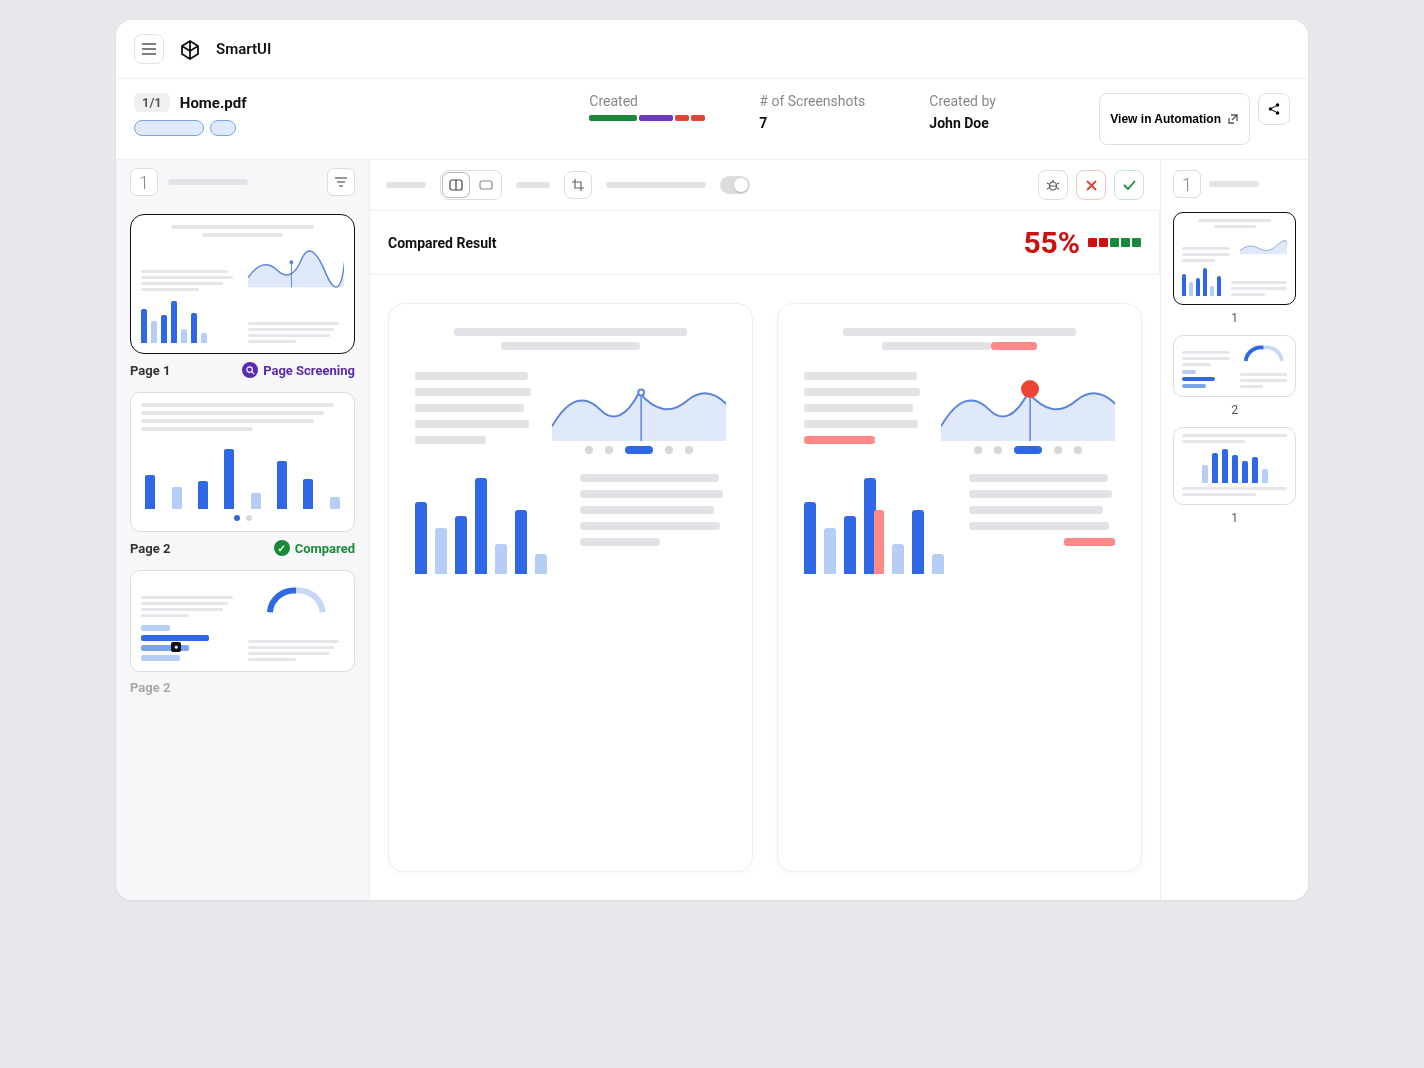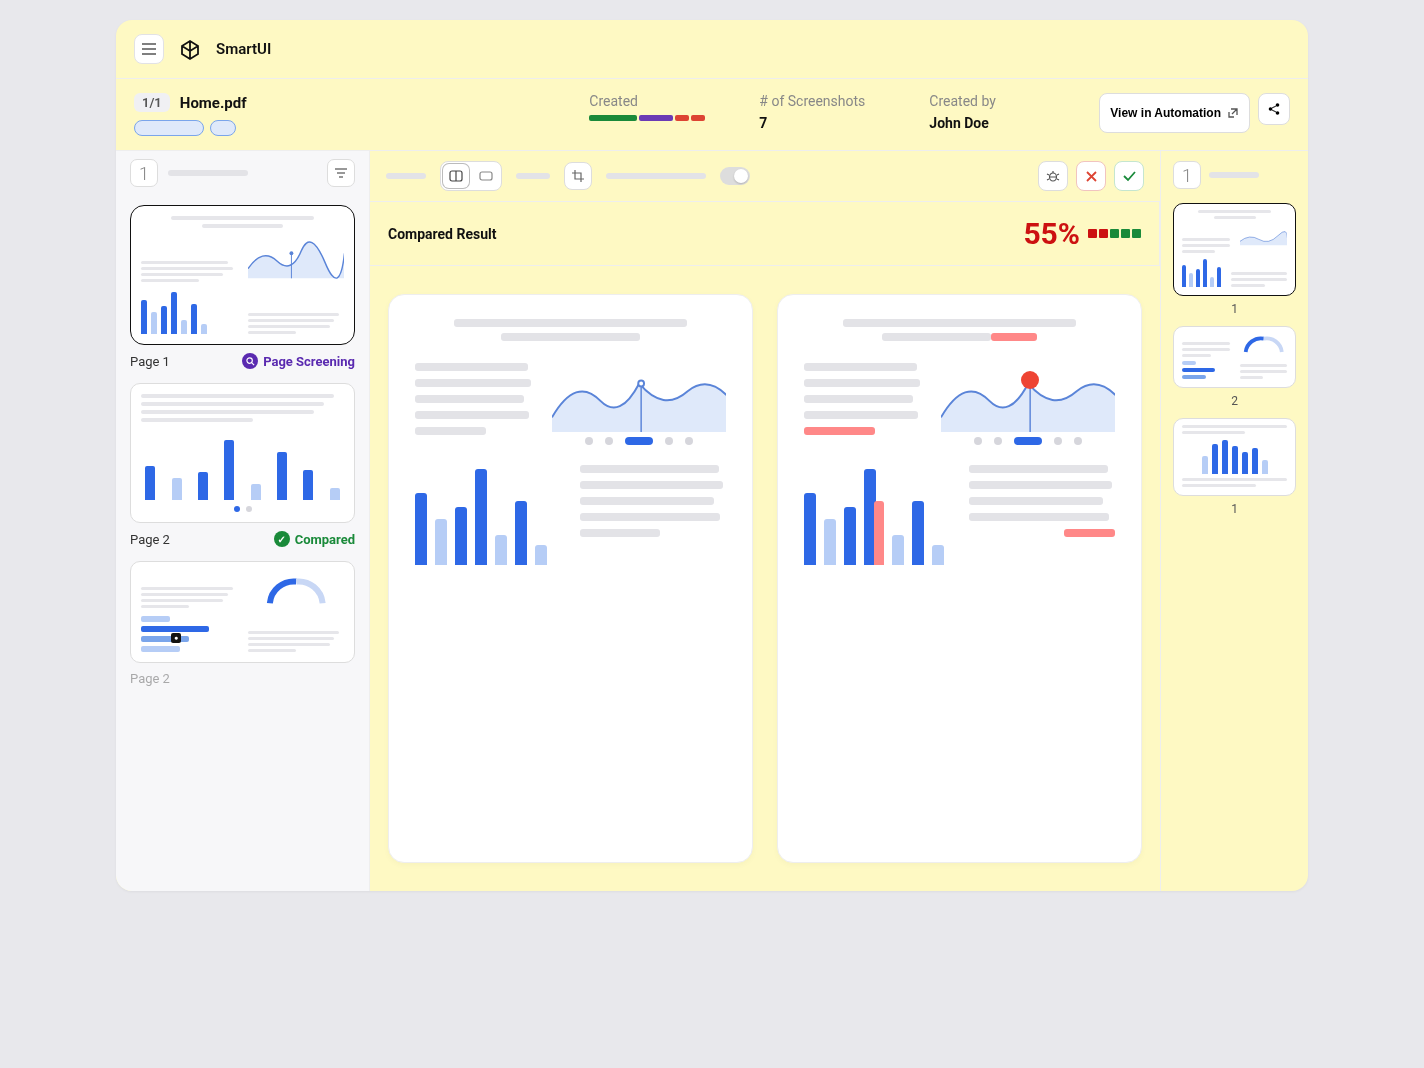--- a/index.html
+++ b/index.html
@@ -1,17 +1,17 @@
 <!DOCTYPE html>
 <html><head>
 <meta charset="utf-8">
 <style>
 * { box-sizing: border-box; margin: 0; padding: 0; }
 body { font-family: -apple-system, BlinkMacSystemFont, "Segoe UI", Roboto, sans-serif; background: #e8e8ec; padding: 20px 40px; color: #111; }
-.app { background: #fef9c3; border-radius: 16px; overflow: hidden; width: 100%; max-width: 1192px; margin: 0 auto; box-shadow: 0 1px 3px rgba(0,0,0,0.05); }
+.app { background: #ffffff; border-radius: 16px; overflow: hidden; width: 100%; max-width: 1192px; margin: 0 auto; box-shadow: 0 1px 3px rgba(0,0,0,0.05); }
 .topbar { display: flex; align-items: center; padding: 14px 18px; border-bottom: 1px solid #eee; gap: 14px; }
 .icon-btn { width: 30px; height: 30px; border: 1px solid #e2e2e5; border-radius: 8px; background: #fff; display: flex; align-items: center; justify-content: center; cursor: pointer; }
 .brand { font-weight: 600; font-size: 15px; }
 .meta-row { display: flex; align-items: flex-start; padding: 14px 18px; border-bottom: 1px solid #eee; gap: 40px; }
 .file-block { flex: 1; }
 .file-title-row { display: flex; align-items: center; gap: 10px; margin-bottom: 8px; }
 .counter-pill { background: #f0f0f3; border-radius: 6px; padding: 2px 8px; font-size: 13px; font-weight: 600; color: #555; }
 .file-title { font-weight: 700; font-size: 15px; }
 .tag-pills { display: flex; gap: 6px; }
 .tag-pill { height: 16px; border: 1.5px solid #7aa5eb; border-radius: 10px; background: #dfe9fa; }
@@ -19,39 +19,39 @@
 .tag-pill.short { width: 26px; }
 .meta-col { min-width: 130px; }
 .meta-label { color: #888; font-size: 14px; margin-bottom: 6px; }
 .meta-value { font-weight: 700; font-size: 14px; }
 .status-bar { display: flex; gap: 2px; align-items: center; margin-top: 2px; }
 .status-seg { height: 6px; border-radius: 2px; }
 .seg-green { background: #1a8a3a; }
 .seg-purple { background: #6a3bb5; }
 .seg-red { background: #d43; }
 .actions { margin-left: auto; display: flex; gap: 8px; align-items: flex-start; }
-.action-btn { border: 1px solid #ddd; border-radius: 8px; padding: 12px 10px; font-size: 12px; font-weight: 600; background: #fff; display: flex; align-items: center; gap: 6px; cursor: pointer; }
+.action-btn { border: 1px solid #ddd; border-radius: 8px; padding: 18px 10px; font-size: 12px; font-weight: 600; background: #fff; display: flex; align-items: center; gap: 6px; cursor: pointer; }
 .small-sq { width: 32px; height: 32px; border: 1px solid #ddd; border-radius: 8px; background: #fff; display: flex; align-items: center; justify-content: center; cursor: pointer; }
 
 
 .main { display: flex; min-height: 740px; }
 .left-col { width: 254px; background: #f7f7f9; border-right: 1px solid #eee; display: flex; flex-direction: column; }
 .left-header { display: flex; align-items: center; gap: 10px; padding: 12px 16px; border-bottom: 1px solid #eee; }
 .left-header-icon { width: 18px; height: 18px; border: 1.5px solid #555; border-radius: 3px; position: relative; }
 .left-header-icon::before { content: ""; position: absolute; left: 5px; top: 1px; bottom: 1px; width: 1.5px; background: #555; }
 .left-title { font-weight: 700; font-size: 14px; }
 .left-sub { display: flex; align-items: center; padding: 8px 14px; gap: 10px; }
 .page-num-box { width: 28px; height: 28px; border: 1px solid #ddd; border-radius: 7px; display: flex; align-items: center; justify-content: center; font-size: 18px; font-weight: 300; color: #888; background:#fff;}
 .placeholder-line { height: 6px; background: #e3e3e7; border-radius: 3px; }
 .filter-btn { margin-left: auto; width: 28px; height: 28px; border: 1px solid #ddd; border-radius: 7px; display: flex; align-items: center; justify-content: center; background:#fff; cursor:pointer;}
 .thumb-list { padding: 10px 14px; overflow: hidden; }
 .thumb { background: #fff; border: 1px solid #ddd; border-radius: 10px; padding: 10px; margin-bottom: 8px; }
 .thumb.active { border: 1.5px solid #111; border-radius: 14px; }
 .thumb-meta { display: flex; justify-content: space-between; align-items: center; margin: 6px 0 14px; font-size: 13px; }
-.thumb-label { font-weight: 400; color: #333; text-align: center; }
+.thumb-label { font-weight: 700; color: #333; text-align: center; }
 .status-tag { font-weight: 700; font-size: 13px; display: flex; align-items: center; gap: 5px; }
 .status-screening { color: #5a2ab0; }
 .status-approved { color: #1a8a3a; }
 .status-icon-circle { width: 16px; height: 16px; border-radius: 50%; display: flex; align-items: center; justify-content: center; font-size: 10px; color: #fff; }
 .ic-purple { background: #5a2ab0; }
 .ic-green { background: #1a8a3a; }
 
 
 .center-col { flex: 1; display: flex; flex-direction: column; }
 .toolbar { display: flex; align-items: center; padding: 10px 16px; border-bottom: 1px solid #eee; gap: 14px; }

